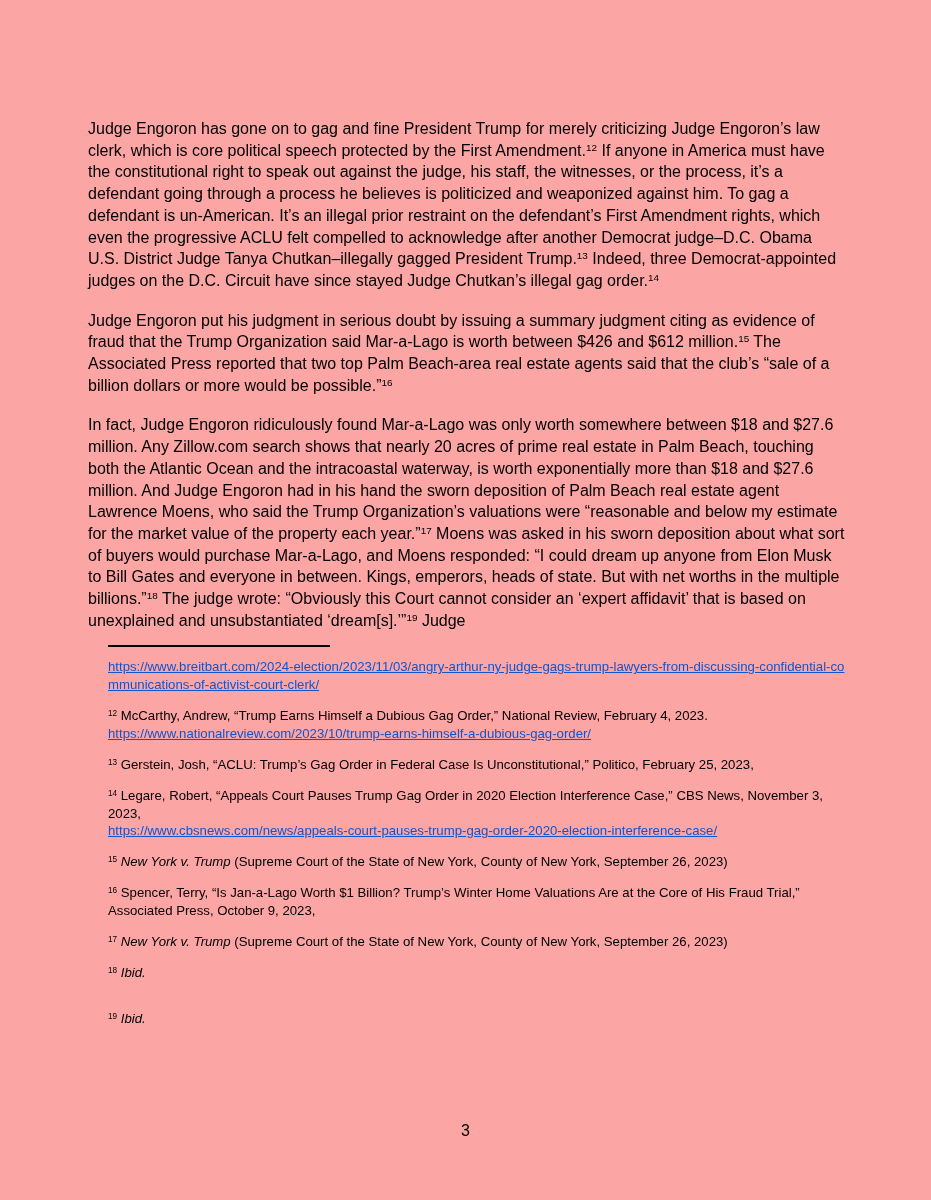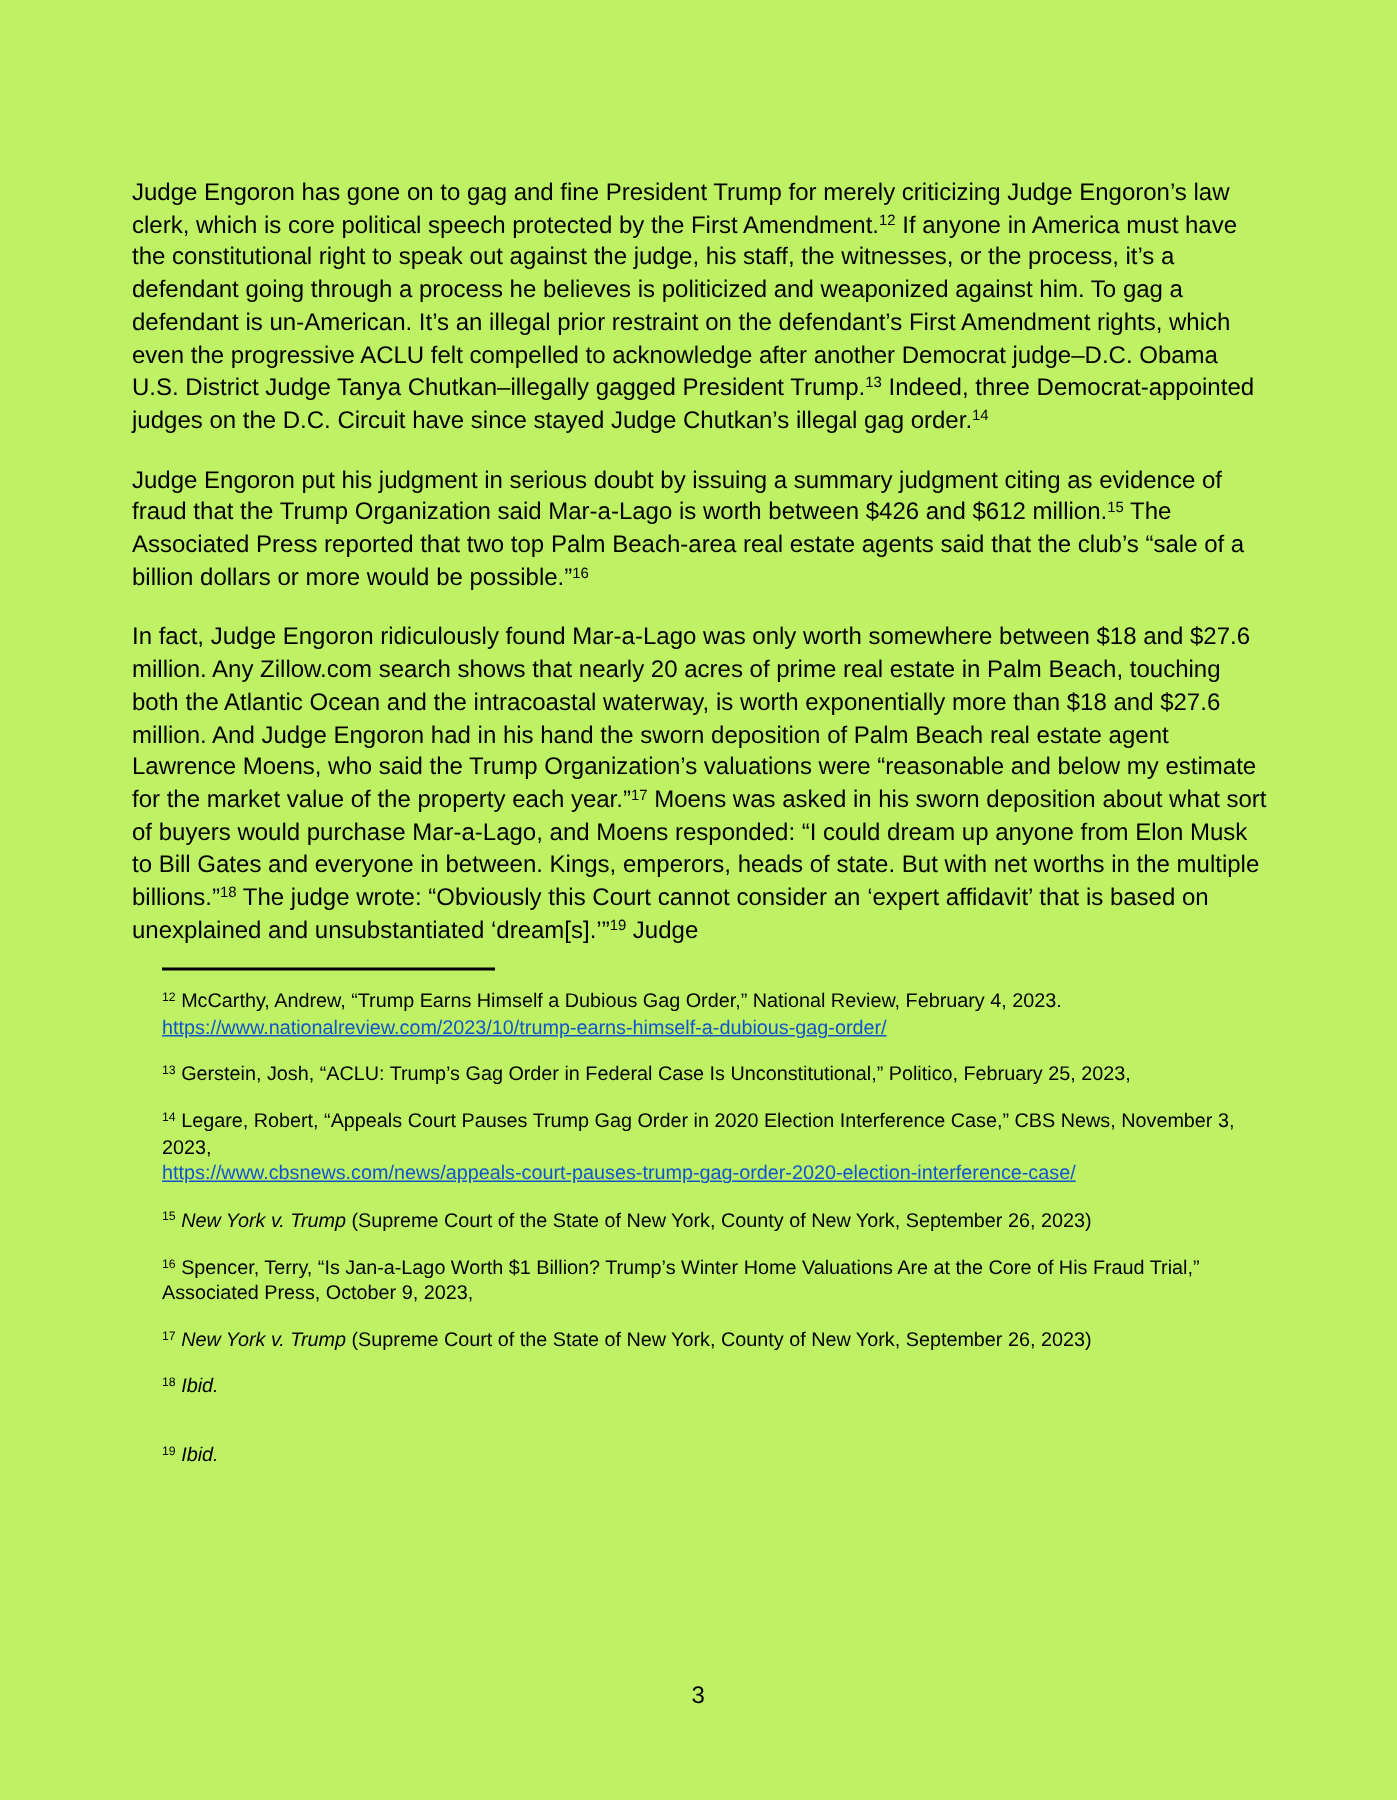--- a/index.html
+++ b/index.html
@@ -11,21 +11,21 @@
     font-family: "Liberation Sans", "DejaVu Sans", sans-serif;
     -webkit-font-smoothing: antialiased;
   }
   .page {
     position: relative;
     width: 931px;
     height: 1200px;
     box-sizing: border-box;
     padding: 118px 38px 0 88px;
     overflow: hidden;
-    background: #bef264;
+    background: #fca5a5;
   }
   .body-text {
     width: 757px;
     font-size: 16px;
     line-height: 21.7px;
     text-align: left;
   }
   .para { margin: 0 0 18px 0; }
   .para:last-child { margin-bottom: 4px; }
   sup {
@@ -76,20 +76,21 @@
 
   <main class="body-text" id="body-paragraphs">
       <p class="para"><span>Judge Engoron has gone on to gag and fine President Trump for merely criticizing Judge Engoron’s law clerk, which is core political speech protected by the First Amendment.</span><sup>12</sup><span> If anyone in America must have the constitutional right to speak out against the judge, his staff, the witnesses, or the process, it’s a defendant going through a process he believes is politicized and weaponized against him. To gag a defendant is un-American. It’s an illegal prior restraint on the defendant’s First Amendment rights, which even the progressive ACLU felt compelled to acknowledge after another Democrat judge–D.C. Obama U.S. District Judge Tanya Chutkan–illegally gagged President Trump.</span><sup>13</sup><span> Indeed, three Democrat-appointed judges on the D.C. Circuit have since stayed Judge Chutkan’s illegal gag order.</span><sup>14</sup></p>
       <p class="para"><span>Judge Engoron put his judgment in serious doubt by issuing a summary judgment citing as evidence of fraud that the Trump Organization said Mar-a-Lago is worth between $426 and $612 million.</span><sup>15</sup><span> The Associated Press reported that two top Palm Beach-area real estate agents said that the club’s “sale of a billion dollars or more would be possible.”</span><sup>16</sup></p>
       <p class="para"><span>In fact, Judge Engoron ridiculously found Mar-a-Lago was only worth somewhere between $18 and $27.6 million. Any Zillow.com search shows that nearly 20 acres of prime real estate in Palm Beach, touching both the Atlantic Ocean and the intracoastal waterway, is worth exponentially more than $18 and $27.6 million. And Judge Engoron had in his hand the sworn deposition of Palm Beach real estate agent Lawrence Moens, who said the Trump Organization’s valuations were “reasonable and below my estimate for the market value of the property each year.”</span><sup>17</sup><span> Moens was asked in his sworn deposition about what sort of buyers would purchase Mar-a-Lago, and Moens responded: “I could dream up anyone from Elon Musk to Bill Gates and everyone in between. Kings, emperors, heads of state. But with net worths in the multiple billions.”</span><sup>18</sup><span> The judge wrote: “Obviously this Court cannot consider an ‘expert affidavit’ that is based on unexplained and unsubstantiated ‘dream[s].’”</span><sup>19</sup><span> Judge</span></p>
     </main>
 
   <section class="footnotes">
     <div class="fn-rule"></div>
     <div id="footnote-entries">
+        <div class="footnote"><a class="fn-link" href="#">https://www.breitbart.com/2024-election/2023/11/03/angry-arthur-ny-judge-gags-trump-lawyers-from-discussing-confidential-communications-of-activist-court-clerk/</a></div>
         <div class="footnote"><sup>12</sup><span> McCarthy, Andrew, “Trump Earns Himself a Dubious Gag Order,” National Review, February 4, 2023.</span><br><a class="fn-link" href="#">https://www.nationalreview.com/2023/10/trump-earns-himself-a-dubious-gag-order/</a></div>
         <div class="footnote"><sup>13</sup><span> Gerstein, Josh, “ACLU: Trump’s Gag Order in Federal Case Is Unconstitutional,” Politico, February 25, 2023,</span><br></div>
         <div class="footnote"><sup>14</sup><span> Legare, Robert, “Appeals Court Pauses Trump Gag Order in 2020 Election Interference Case,” CBS News, November 3, 2023,</span><br><a class="fn-link" href="#">https://www.cbsnews.com/news/appeals-court-pauses-trump-gag-order-2020-election-interference-case/</a></div>
         <div class="footnote"><sup>15</sup><span> </span><em>New York v. Trump</em><span> (Supreme Court of the State of New York, County of New York, September 26, 2023)</span></div>
         <div class="footnote"><sup>16</sup><span> Spencer, Terry, “Is Jan-a-Lago Worth $1 Billion? Trump’s Winter Home Valuations Are at the Core of His Fraud Trial,” Associated Press, October 9, 2023,</span><br></div>
         <div class="footnote"><sup>17</sup><span> </span><em>New York v. Trump</em><span> (Supreme Court of the State of New York, County of New York, September 26, 2023)</span></div>
         <div class="footnote"><sup>18</sup><span> </span><em>Ibid.</em></div>
         <div class="footnote"><sup>19</sup><span> </span><em>Ibid.</em></div>
       </div>
   </section>

